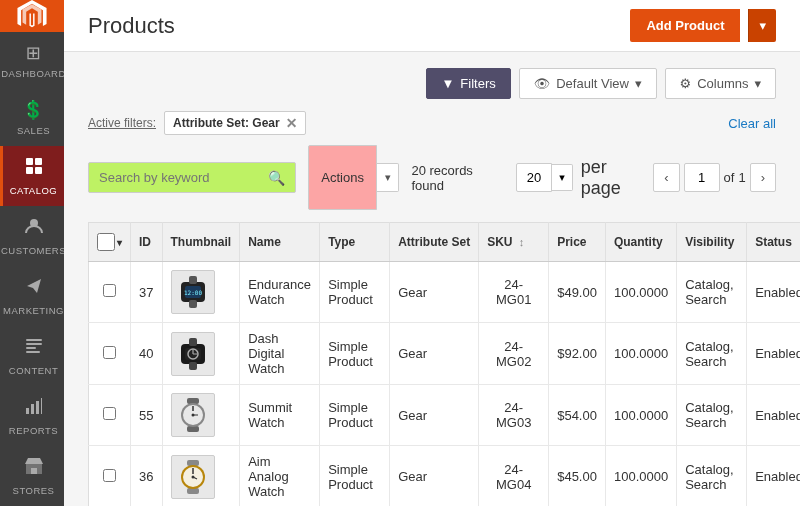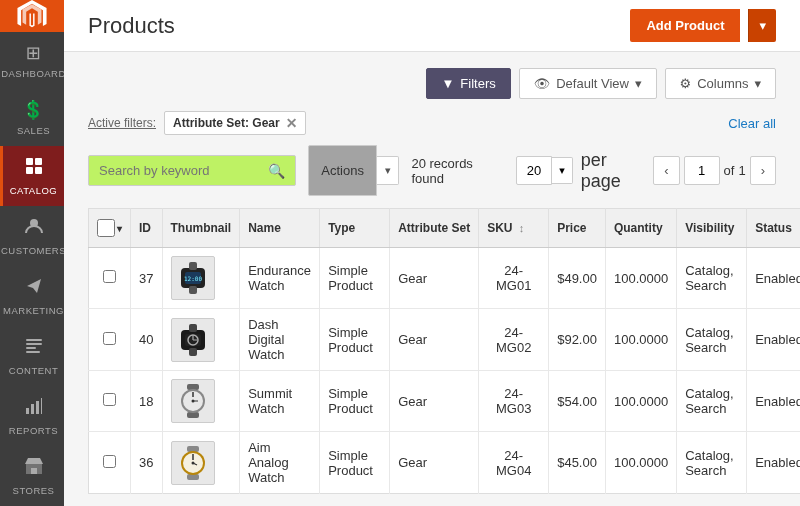--- a/index.html
+++ b/index.html
@@ -172,23 +172,23 @@
       right: 10px;
       top: 50%;
       transform: translateY(-50%);
       color: #888;
       cursor: pointer;
       font-size: 14px;
     }
 
     .actions-group { display: flex; align-items: center; gap: 0; }
     .btn-actions {
-      background: #a3a3a3;
-      border: 1px solid #ccc;
-      padding: 17px 12px;
+      background: #fca5a5;
+      border: 1px solid #ccc;
+      padding: 24px 12px;
       font-size: 13px;
       cursor: pointer;
       color: #333;
       border-radius: 2px 0 0 2px;
     }
     .btn-actions-arrow {
       background: #fff;
       border: 1px solid #ccc;
       border-left: none;
       padding: 7px 8px;
@@ -532,21 +532,21 @@
       <td class="col-price">$92.00</td>
       <td class="col-qty">100.0000</td>
       <td class="col-vis">Catalog, Search</td>
       <td class="col-status status-enabled">Enabled</td>
 
     </tr>
           <tr>
       <td class="checkbox-cell">
         <input type="checkbox" style="">
       </td>
-      <td>18</td>
+      <td>55</td>
       <td>
         <div class="thumbnail-img">
           <svg width="36" height="36" viewBox="0 0 36 36">
                   <rect x="12" y="1" width="12" height="6" rx="2" fill="#666"></rect>
                   <rect x="12" y="29" width="12" height="6" rx="2" fill="#666"></rect>
                   <circle cx="18" cy="18" r="12" fill="#888"></circle>
                   <circle cx="18" cy="18" r="10" fill="#e8e8e8"></circle>
                   <circle cx="18" cy="18" r="1.5" fill="#333"></circle>
                   <line x1="18" y1="9" x2="18" y2="14" stroke="#333" stroke-width="1.5"></line>
                   <line x1="18" y1="18" x2="23" y2="18" stroke="#333" stroke-width="1.2"></line>

